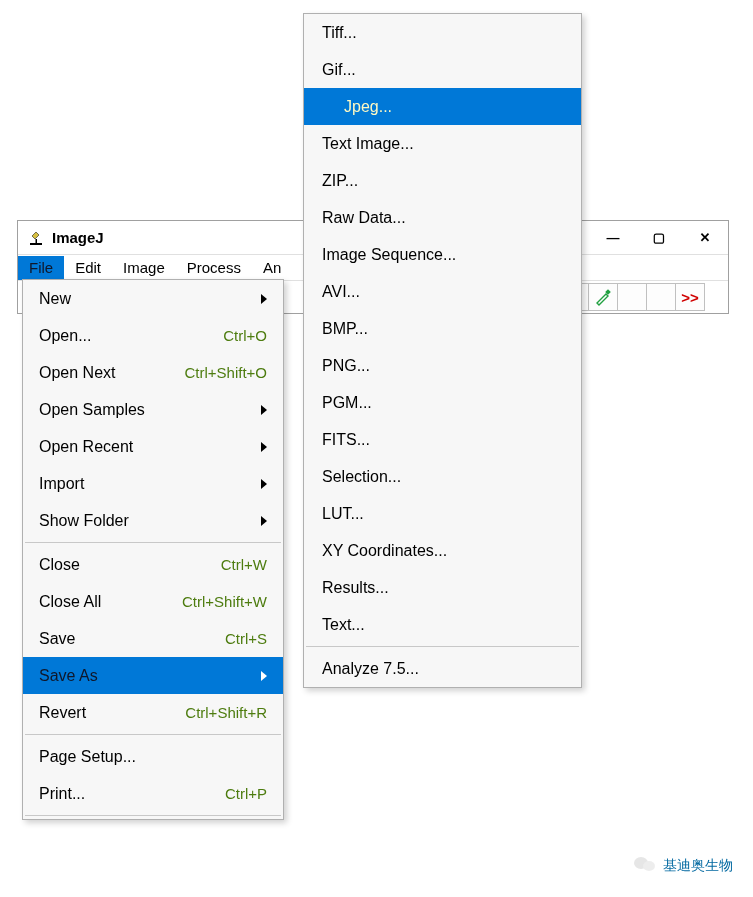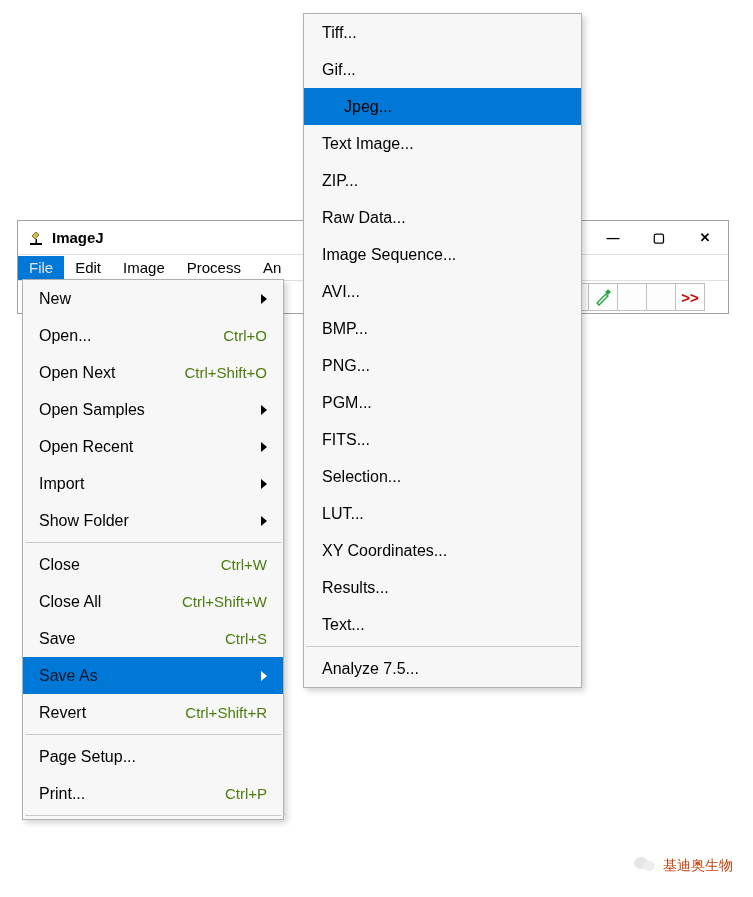--- a/index.html
+++ b/index.html
@@ -55,21 +55,21 @@
     font-size: 15px;
   }
   .mi {
     padding: 1px 11px;
     height: 24px;
     display: flex;
     align-items: center;
   }
   .mi.selected {
     background: #0078d7;
-    color: #e5e5e5;
+    color: #0f172a;
   }
   .elp-menu {
     margin-left: 243px;
   }
   .toolbar {
     display: flex;
     align-items: center;
     height: 32px;
     padding: 2px 2px;
     gap: 0;
@@ -133,29 +133,29 @@
     box-shadow: 3px 3px 6px rgba(0,0,0,.18);
     z-index: 6;
   }
   .submenu .item {
     display: flex;
     align-items: center;
     height: 37px;
     padding: 0 18px;
     font-size: 16px;
   }
-  .submenu .item.selected { background: #0078d7; color: #000000; padding-left: 40px; }
+  .submenu .item.selected { background: #0078d7; color: #fef9c3; padding-left: 40px; }
   .submenu .sep { height: 1px; background: #c8c8c8; margin: 3px 2px; }
   .watermark {
     position: absolute;
     bottom: 20px;
     right: 20px;
     display: flex;
     align-items: center;
-    color: #c2410c;
+    color: #0369a1;
     font-size: 14px;
     gap: 6px;
   }
   .watermark .wmicon { opacity: .45; }
 </style>
 </head>
 <body>
 
 <div class="window">
   <div class="titlebar">

